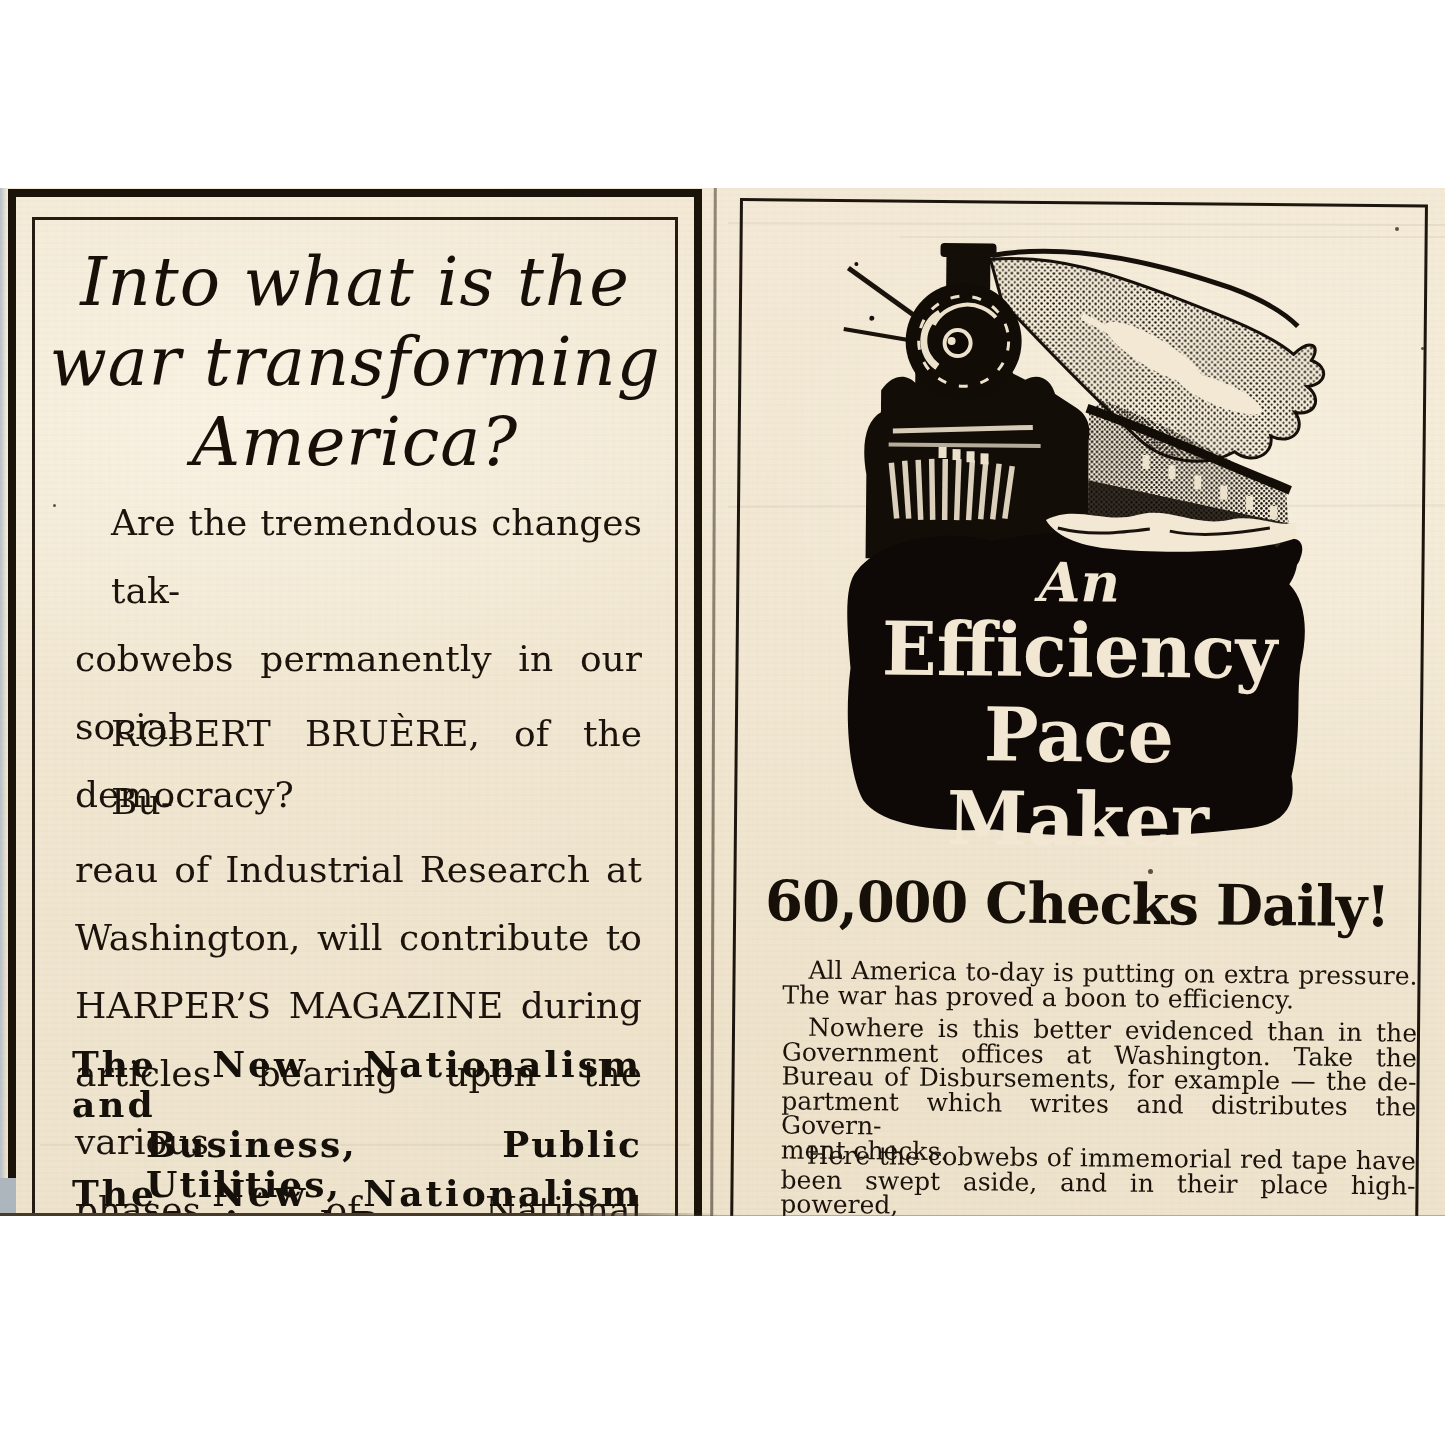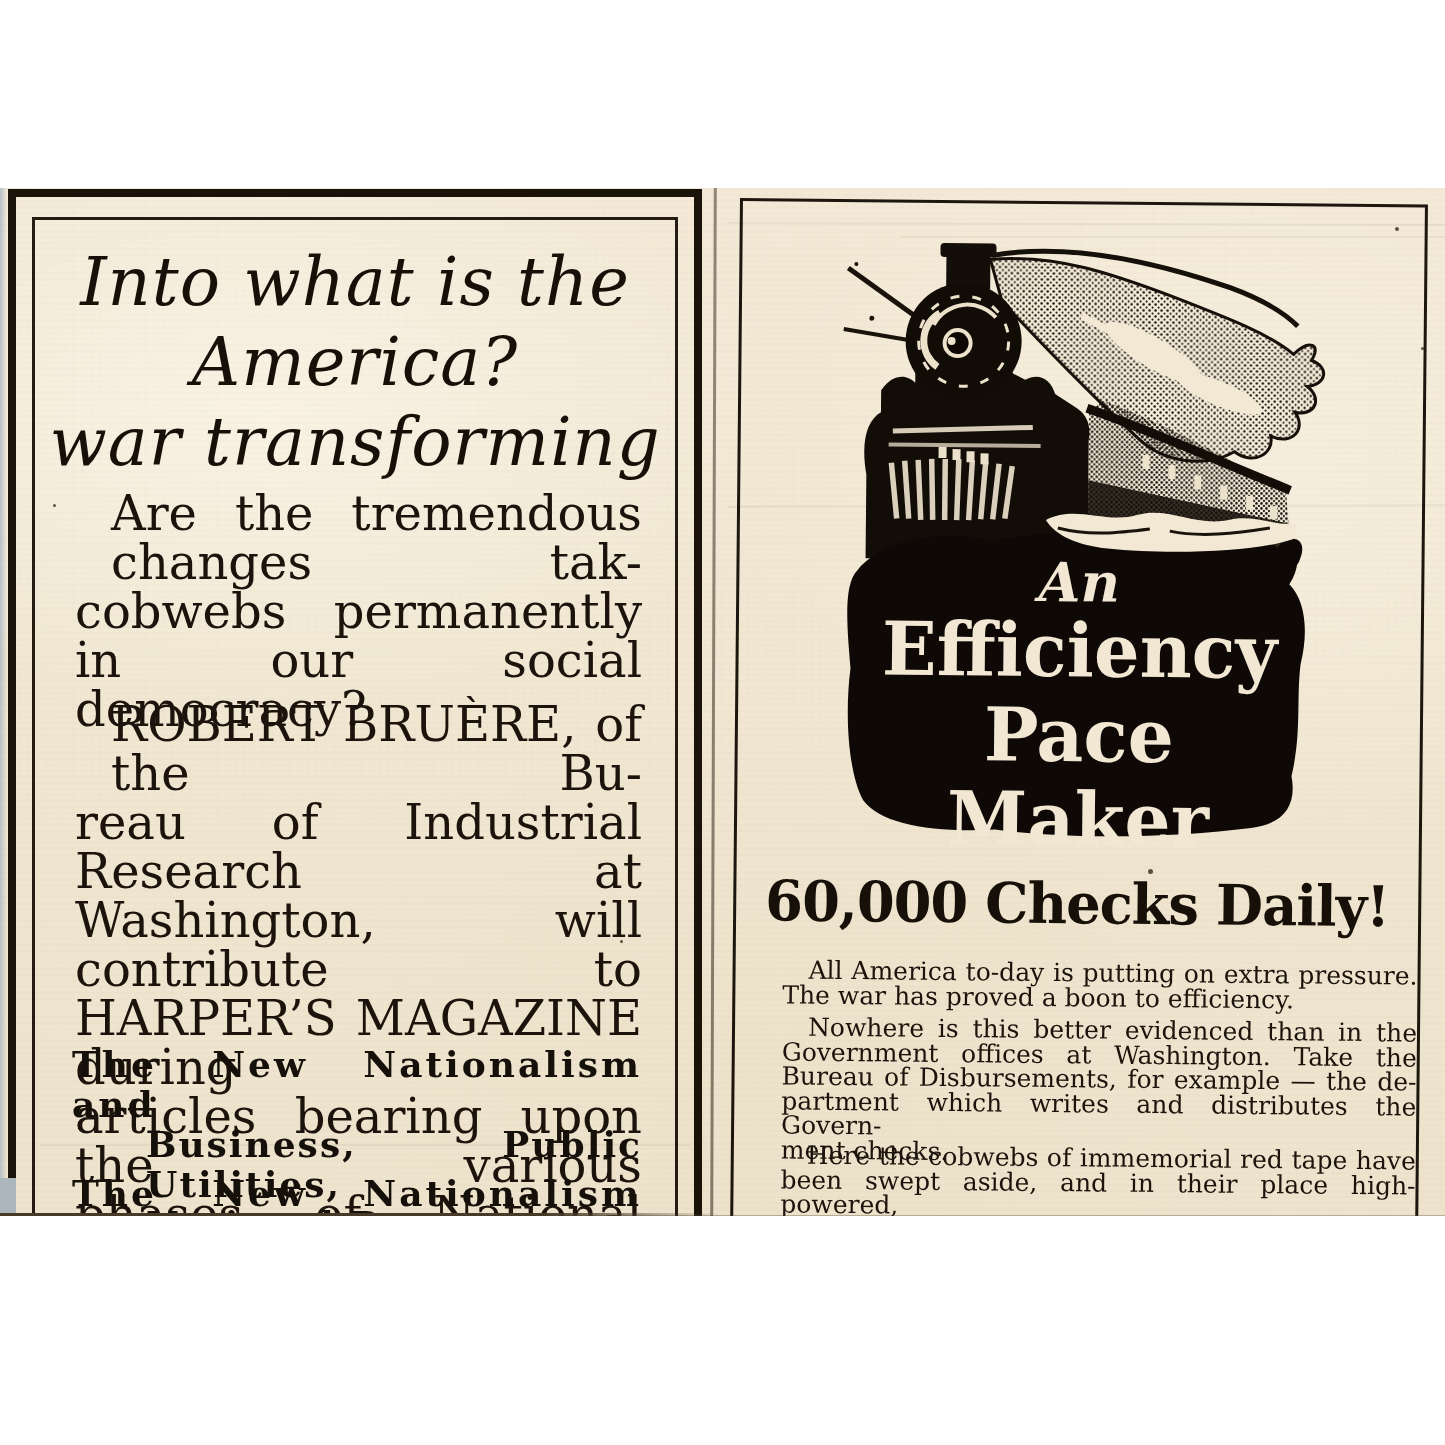--- a/index.html
+++ b/index.html
@@ -25,21 +25,21 @@
   .speck{position:absolute;border-radius:50%;background:#2a1f12;opacity:.75;}
   .divider{position:absolute;left:712px;top:0;width:3px;height:100%;opacity:.55;
       background:linear-gradient(#3f3526,#2e2519);transform:rotate(.2deg);}
   
   .l-outer{position:absolute;left:8px;top:1px;width:694px;height:1060px;box-sizing:border-box;
       border:8px solid #191309;}
   .l-inner{position:absolute;left:16px;top:20px;right:16px;bottom:-14px;box-sizing:border-box;
       border:3px solid #241c12;}
   .l-title{position:absolute;left:0;right:0;top:22px;text-align:center;
       font-style:italic;font-size:67px;line-height:80px;color:#171008;letter-spacing:1px;}
-  .l-block{position:absolute;left:40px;width:567px;font-size:48px;line-height:49px;color:#1c140c;}
+  .l-block{position:absolute;left:40px;width:567px;font-size:36px;line-height:68px;color:#1c140c;}
   .l-intro{top:269px;}
   .l-body{top:444px;margin-top:36px;}
   .l-item{position:absolute;left:37px;width:570px;font-weight:bold;font-size:36px;line-height:40px;color:#151009;}
   .jl{text-align:justify;text-align-last:justify;}
   .jl.end{text-align-last:left;}
   .ind{padding-left:36px;box-sizing:border-box;}
   .hang{padding-left:74px;box-sizing:border-box;}
   .lsp{letter-spacing:3px;}
   .lsp2{letter-spacing:2px;}
   
@@ -75,22 +75,22 @@
     <div class="speck" style="left:53px;top:316px;width:3px;height:3px;"></div>
     <div class="speck" style="left:620px;top:752px;width:3px;height:3px;"></div>
 
     <div class="divider"></div>
 
     <div class="l-outer">
       <div class="l-inner">
 
         <div class="l-title">
           <div>Into what is the</div>
+          <div>war transforming</div>
           <div>America?</div>
-          <div>war transforming</div>
         </div>
 
         <div class="l-block l-intro">
           <div class="jl ind">Are the tremendous changes tak-</div>
           <div class="jl">cobwebs permanently in our social</div>
           <div class="jl end">democracy?</div>
         </div>
 
         <div class="l-block l-body">
           <div class="jl ind">ROBERT BRUÈRE, of the Bu-</div>

